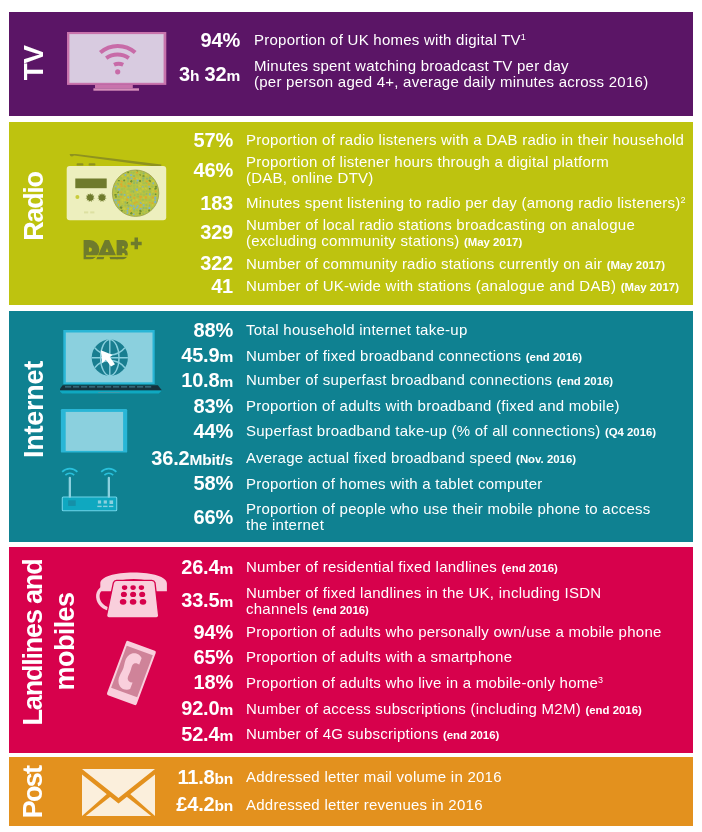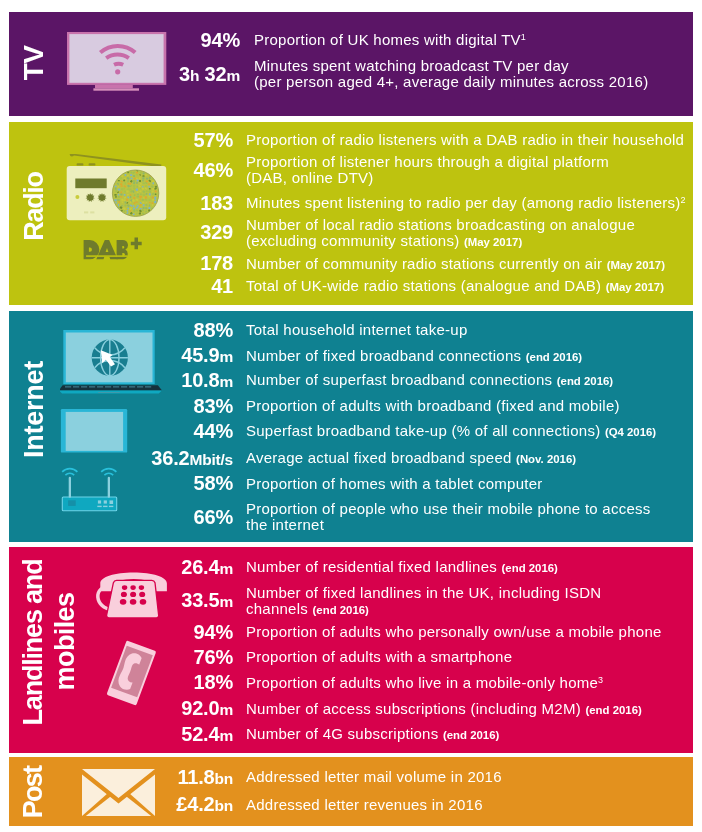--- a/index.html
+++ b/index.html
@@ -322,26 +322,26 @@
     <div class="row" style="top:72.8px">
       <div class="rv"><span>183</span><span class="u"></span></div>
       <div class="rd d1"><span>Minutes spent listening to radio per day (among radio listeners)</span><span class="sup">2</span></div>
     </div>
     <div class="row" style="top:94.6px">
       <div class="rv rv2"><span>329</span><span class="u"></span></div>
       <div class="rd d1"><span>Number of local radio stations broadcasting on analogue</span></div>
       <div class="rd d2"><span>(excluding community stations)</span><span class="it">(May 2017)</span></div>
     </div>
     <div class="row" style="top:133.6px">
-      <div class="rv"><span>178</span><span class="u"></span></div>
+      <div class="rv"><span>322</span><span class="u"></span></div>
       <div class="rd d1"><span>Number of community radio stations currently on air</span><span class="it">(May 2017)</span></div>
     </div>
     <div class="row" style="top:156.1px">
       <div class="rv"><span>41</span><span class="u"></span></div>
-      <div class="rd d1"><span>Total of UK-wide radio stations (analogue and DAB)</span><span class="it">(May 2017)</span></div>
+      <div class="rd d1"><span>Number of UK-wide with stations (analogue and DAB)</span><span class="it">(May 2017)</span></div>
     </div>
   </div>
   <div class="section sec-internet" style="background: rgb(15, 129, 145);">
     <div class="cat-label cl0">Internet</div>
     <div class="icon-wrap" style="left:51.3px;top:18.7px">
 <svg class="icon icon-internet" width="102" height="185" viewBox="0 0 102 185">
 <g>
 <rect x="3.3" y="0.0" width="91.4" height="54.1" fill="#29B6D6"></rect>
 <rect x="5.8" y="2.5" width="86.7" height="49.8" fill="#8BD0DE"></rect>
 <g>
@@ -467,21 +467,21 @@
     <div class="row" style="top:37.5px">
       <div class="rv rv2"><span>33.5</span><span class="u">m</span></div>
       <div class="rd d1"><span>Number of fixed landlines in the UK, including ISDN</span></div>
       <div class="rd d2"><span>channels</span><span class="it">(end 2016)</span></div>
     </div>
     <div class="row" style="top:76.8px">
       <div class="rv"><span>94</span><span class="u pct">%</span></div>
       <div class="rd d1"><span>Proportion of adults who personally own/use a mobile phone</span></div>
     </div>
     <div class="row" style="top:102.4px">
-      <div class="rv"><span>76</span><span class="u pct">%</span></div>
+      <div class="rv"><span>65</span><span class="u pct">%</span></div>
       <div class="rd d1"><span>Proportion of adults with a smartphone</span></div>
     </div>
     <div class="row" style="top:127.7px">
       <div class="rv"><span>18</span><span class="u pct">%</span></div>
       <div class="rd d1"><span>Proportion of adults who live in a mobile-only home</span><span class="sup">3</span></div>
     </div>
     <div class="row" style="top:153.6px">
       <div class="rv"><span>92.0</span><span class="u">m</span></div>
       <div class="rd d1"><span>Number of access subscriptions (including M2M)</span><span class="it">(end 2016)</span></div>
     </div>

